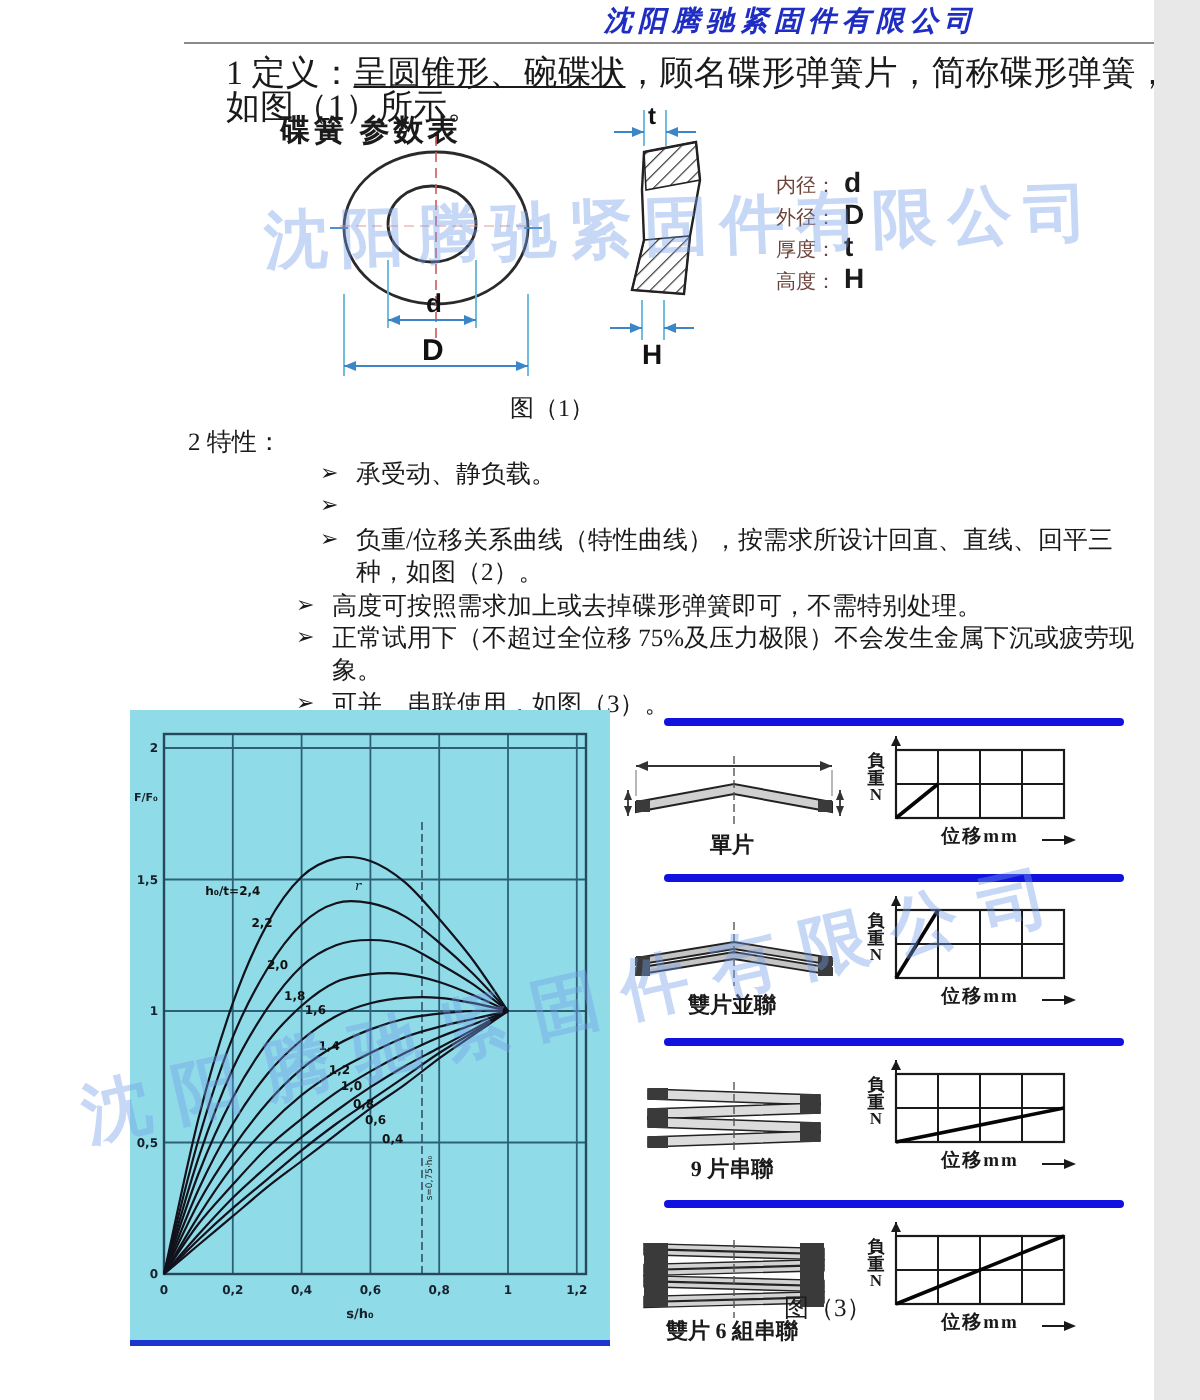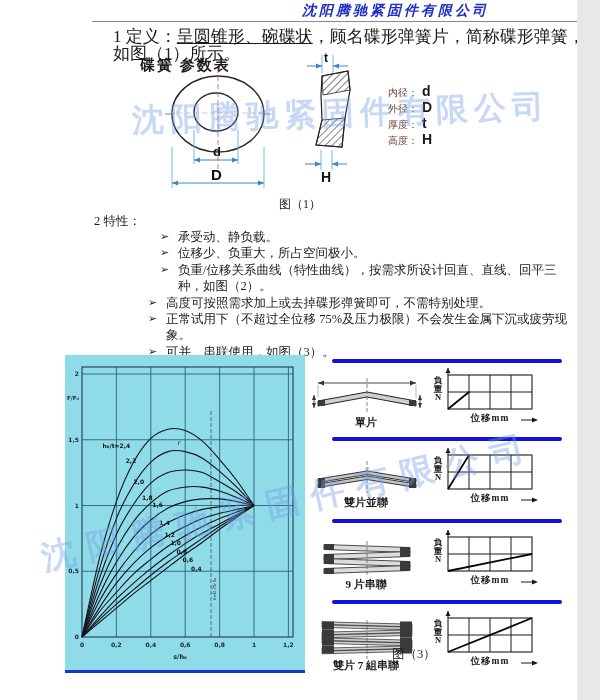--- a/index.html
+++ b/index.html
@@ -14,21 +14,21 @@
   .para1{top:28px;left:113px;width:486px;font-size:17px;line-height:17px;}
   .para1 .ul{text-decoration:underline;}
   
   .fig1-title{top:56px;left:140px;font-size:15px;font-weight:bold;letter-spacing:2px;}
   #fig1-svg{top:52px;left:135px;}
   .fig1-params{top:83px;left:388px;}
   .fig1-params .prow{height:16px;line-height:16px;white-space:nowrap;}
   .fig1-params .p-label{font-size:10px;color:#6d4238;}
   .fig1-params .p-sym{font-family:"Liberation Sans","DejaVu Sans",sans-serif;
                       font-size:14px;font-weight:bold;color:#1a1a1a;margin-left:4px;}
-  .fig1-caption{top:196px;left:255px;width:90px;text-align:center;font-size:12px;}
+  .fig1-caption{top:196px;left:255px;width:90px;font-size:12px;}
   
   .sec2-title{top:213px;left:94px;font-size:12.5px;}
   .bullets{top:229px;left:130px;width:445px;font-size:12.5px;line-height:16.4px;}
   .bullet{display:flex;}
   .bullet .mk{width:18px;flex:none;font-family:"DejaVu Sans",sans-serif;font-size:11px;}
   .bullet.ind1{margin-left:30px;}
   .bullet.ind0{margin-left:18px;}
   
   .fig2-box{top:355px;left:65px;width:240px;height:315px;background:#8fdce8;
             border-bottom:3px solid #1d35cf;}
@@ -128,21 +128,20 @@
   <div class="abs fig1-caption">图（1）</div>
 
   <div class="abs sec2-title">2 特性：</div>
   <div class="abs bullets" id="bullets">
       <div class="bullet ind1">
         <span class="mk">➢</span>
         <span>承受动、静负载。</span>
       </div>
       <div class="bullet ind1">
         <span class="mk">➢</span>
-        <span>位移少、负重大，所占空间极小。</span>
       </div>
       <div class="bullet ind1">
         <span class="mk">➢</span>
         <span>负重/位移关系曲线（特性曲线），按需求所设计回直、直线、回平三种，如图（2）。</span>
       </div>
       <div class="bullet ind0">
         <span class="mk">➢</span>
         <span>高度可按照需求加上或去掉碟形弹簧即可，不需特别处理。</span>
       </div>
       <div class="bullet ind0">
@@ -320,21 +319,21 @@
           <path d="M10,19.8 L100,22.2 L100,24.8 L10,22.400000000000002 Z" fill="#d2d2d2" stroke="#222" stroke-width="0.7"></path>
           <path d="M10,22.8 L100,25.2 L100,27.8 L10,25.400000000000002 Z" fill="#d2d2d2" stroke="#222" stroke-width="0.7"></path>
           <rect x="10" y="19.5" width="12" height="8" fill="#3a3a3a"></rect>
           <rect x="88" y="19.5" width="12" height="8" fill="#3a3a3a"></rect>
           <path d="M10,30.2 L100,27.8 L100,30.400000000000002 L10,32.8 Z" fill="#d2d2d2" stroke="#222" stroke-width="0.7"></path>
           <path d="M10,33.2 L100,30.8 L100,33.4 L10,35.800000000000004 Z" fill="#d2d2d2" stroke="#222" stroke-width="0.7"></path>
           <rect x="10" y="27.5" width="12" height="8" fill="#3a3a3a"></rect>
           <rect x="88" y="27.5" width="12" height="8" fill="#3a3a3a"></rect>
           <line x1="55" y1="2" x2="55" y2="41" stroke="#555" stroke-width="0.7" stroke-dasharray="4,2"></line>
         </svg>
-        <div class="stack-label">雙片 7 組串聯</div>
+        <div class="stack-label">雙片 6 組串聯</div>
         <div class="gblock"><svg width="142" height="62">
             <rect x="24" y="8" width="84" height="34" fill="none" stroke="#1a1a1a" stroke-width="1.1"></rect>
             <line x1="45" y1="8" x2="45" y2="42" stroke="#1a1a1a" stroke-width="1"></line>
             <line x1="66" y1="8" x2="66" y2="42" stroke="#1a1a1a" stroke-width="1"></line>
             <line x1="87" y1="8" x2="87" y2="42" stroke="#1a1a1a" stroke-width="1"></line>
             <line x1="24" y1="25" x2="108" y2="25" stroke="#1a1a1a" stroke-width="1"></line>
             <line x1="24" y1="8" x2="24" y2="1" stroke="#1a1a1a" stroke-width="1"></line>
             <path d="M24,1 l-2.5,5 l5,0 z" fill="#1a1a1a"></path>
             <line x1="97" y1="53" x2="112" y2="53" stroke="#1a1a1a" stroke-width="1"></line>
             <path d="M114,53 l-6,-2.5 l0,5 z" fill="#1a1a1a"></path>

